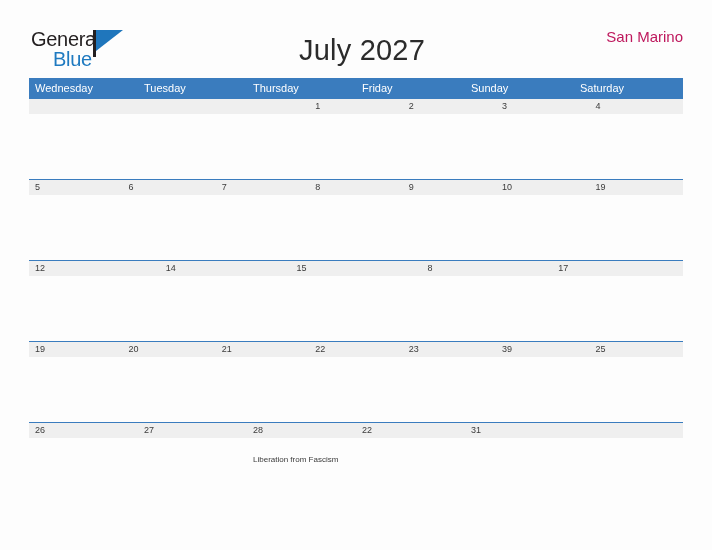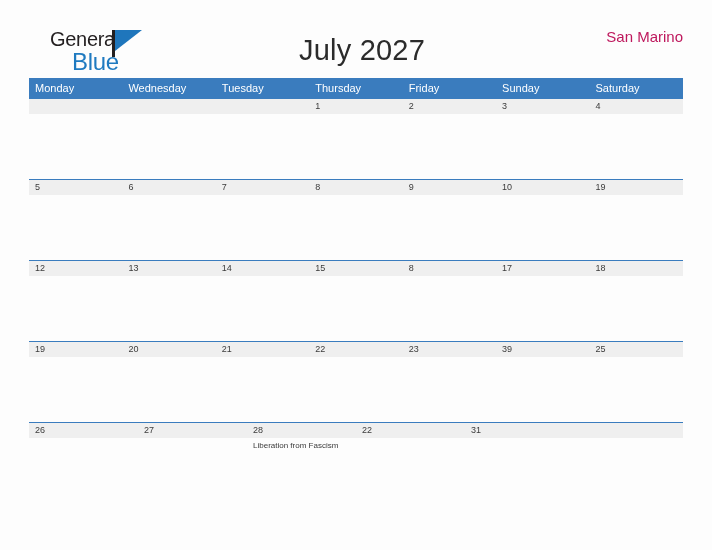--- a/index.html
+++ b/index.html
@@ -20,36 +20,35 @@
     position: relative;
     height: 78px;
   }
 
   .logo {
     position: absolute;
     left: 31px;
     top: 28px;
     width: 100px;
     height: 46px;
-    margin-left: 19px;
   }
   .logo-general {
     position: absolute;
     left: 0;
     top: 0;
     font-size: 20px;
     letter-spacing: -0.3px;
     color: #231f20;
     font-family: "Liberation Sans", sans-serif;
   }
   .logo-blue {
     position: absolute;
     left: 22px;
     top: 20px;
-    font-size: 24px;
+    font-size: 20px;
     letter-spacing: -0.3px;
     color: #1f7ac0;
     font-family: "Liberation Sans", sans-serif;
   }
   .logo-pole {
     position: absolute;
     left: 62px;
     top: 2px;
     width: 3px;
     height: 27px;
@@ -147,21 +146,21 @@
     line-height: 11px;
     display: block;
     height: 13px;
     font-family: "Liberation Sans", sans-serif;
   }
   .day-event {
     font-size: 8px;
     color: #3b3b3b;
     line-height: 10px;
     display: block;
-    margin-top: 3px;
+    margin-top: 17px;
     padding-right: 10px;
     font-family: "Liberation Sans", sans-serif;
   }
   .day-cell.empty .day-number {
     visibility: hidden;
   }
 </style>
 </head>
 <body>
 
@@ -176,21 +175,20 @@
 
   <div class="month-title">July 2027</div>
 
   <div class="region-label">San Marino</div>
 
 </div>
 
 <div class="calendar">
 
   <div class="weekday-row">
-    <div class="weekday-cell">Monday</div>
     <div class="weekday-cell">Wednesday</div>
     <div class="weekday-cell">Tuesday</div>
     <div class="weekday-cell">Thursday</div>
     <div class="weekday-cell">Friday</div>
     <div class="weekday-cell">Sunday</div>
     <div class="weekday-cell">Saturday</div>
   </div>
 
   <div class="week-row">
     <div class="day-band"></div>
@@ -261,41 +259,33 @@
   </div>
 
   <div class="week-row">
     <div class="day-band"></div>
     <div class="day-cells">
       <div class="day-cell">
         <span class="day-number">12</span>
         <span class="day-event"></span>
       </div>
       <div class="day-cell">
-        <span class="day-number">13</span>
-        <span class="day-event"></span>
-      </div>
-      <div class="day-cell">
         <span class="day-number">14</span>
         <span class="day-event"></span>
       </div>
       <div class="day-cell">
         <span class="day-number">15</span>
         <span class="day-event"></span>
       </div>
       <div class="day-cell">
         <span class="day-number">8</span>
         <span class="day-event"></span>
       </div>
       <div class="day-cell">
         <span class="day-number">17</span>
-        <span class="day-event"></span>
-      </div>
-      <div class="day-cell">
-        <span class="day-number">18</span>
         <span class="day-event"></span>
       </div>
     </div>
   </div>
 
   <div class="week-row">
     <div class="day-band"></div>
     <div class="day-cells">
       <div class="day-cell">
         <span class="day-number">19</span>

